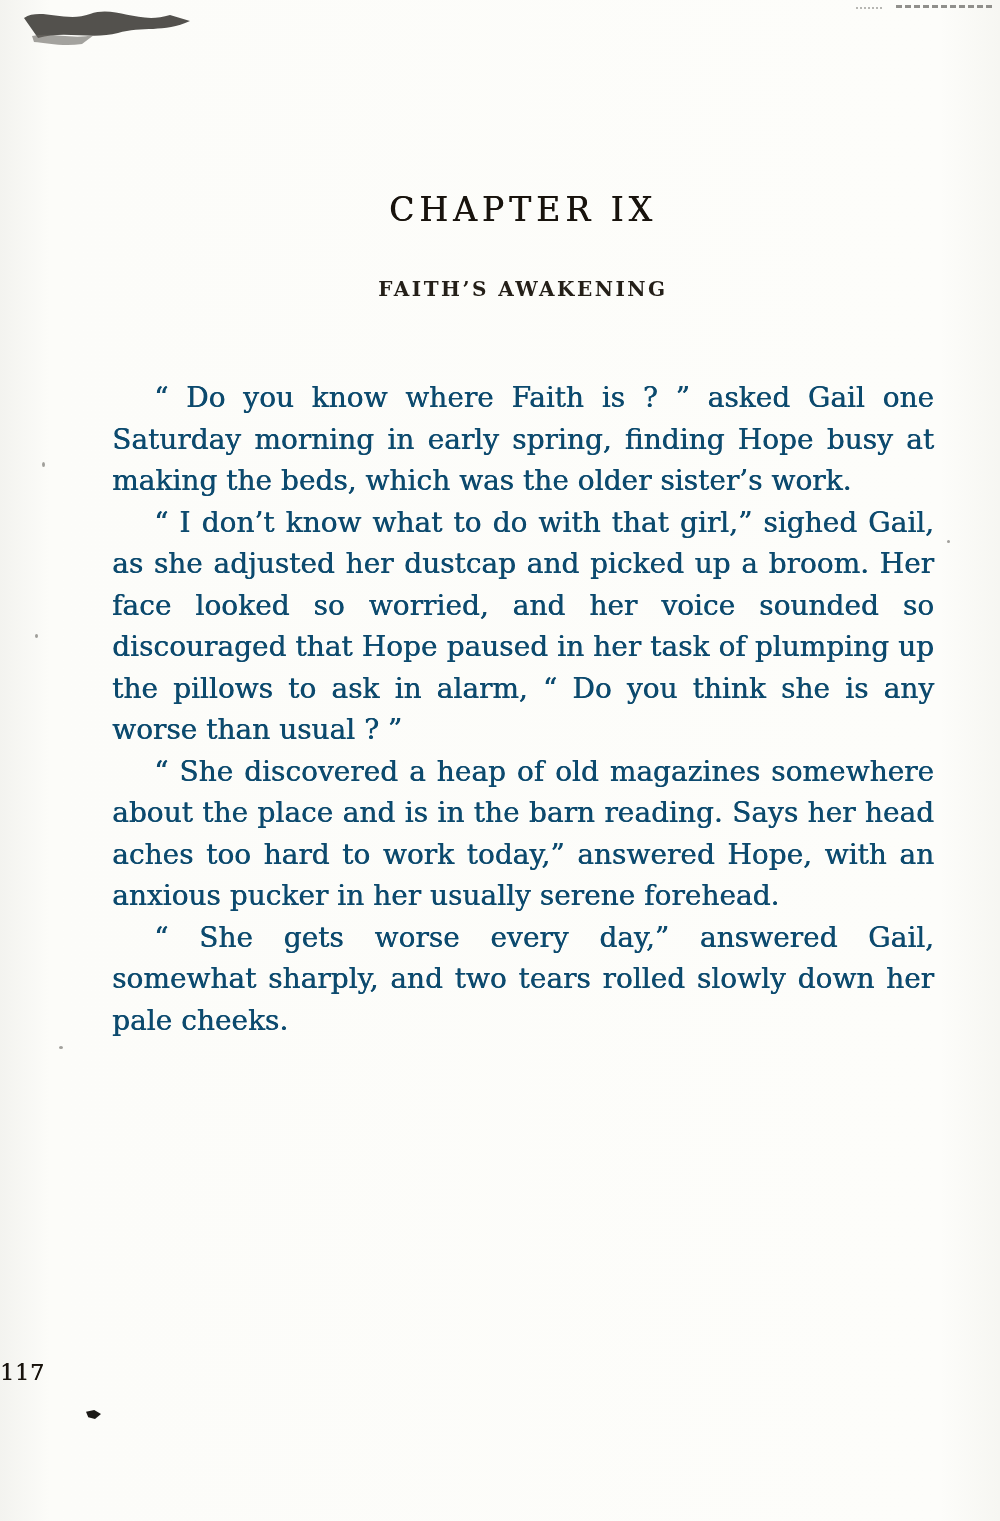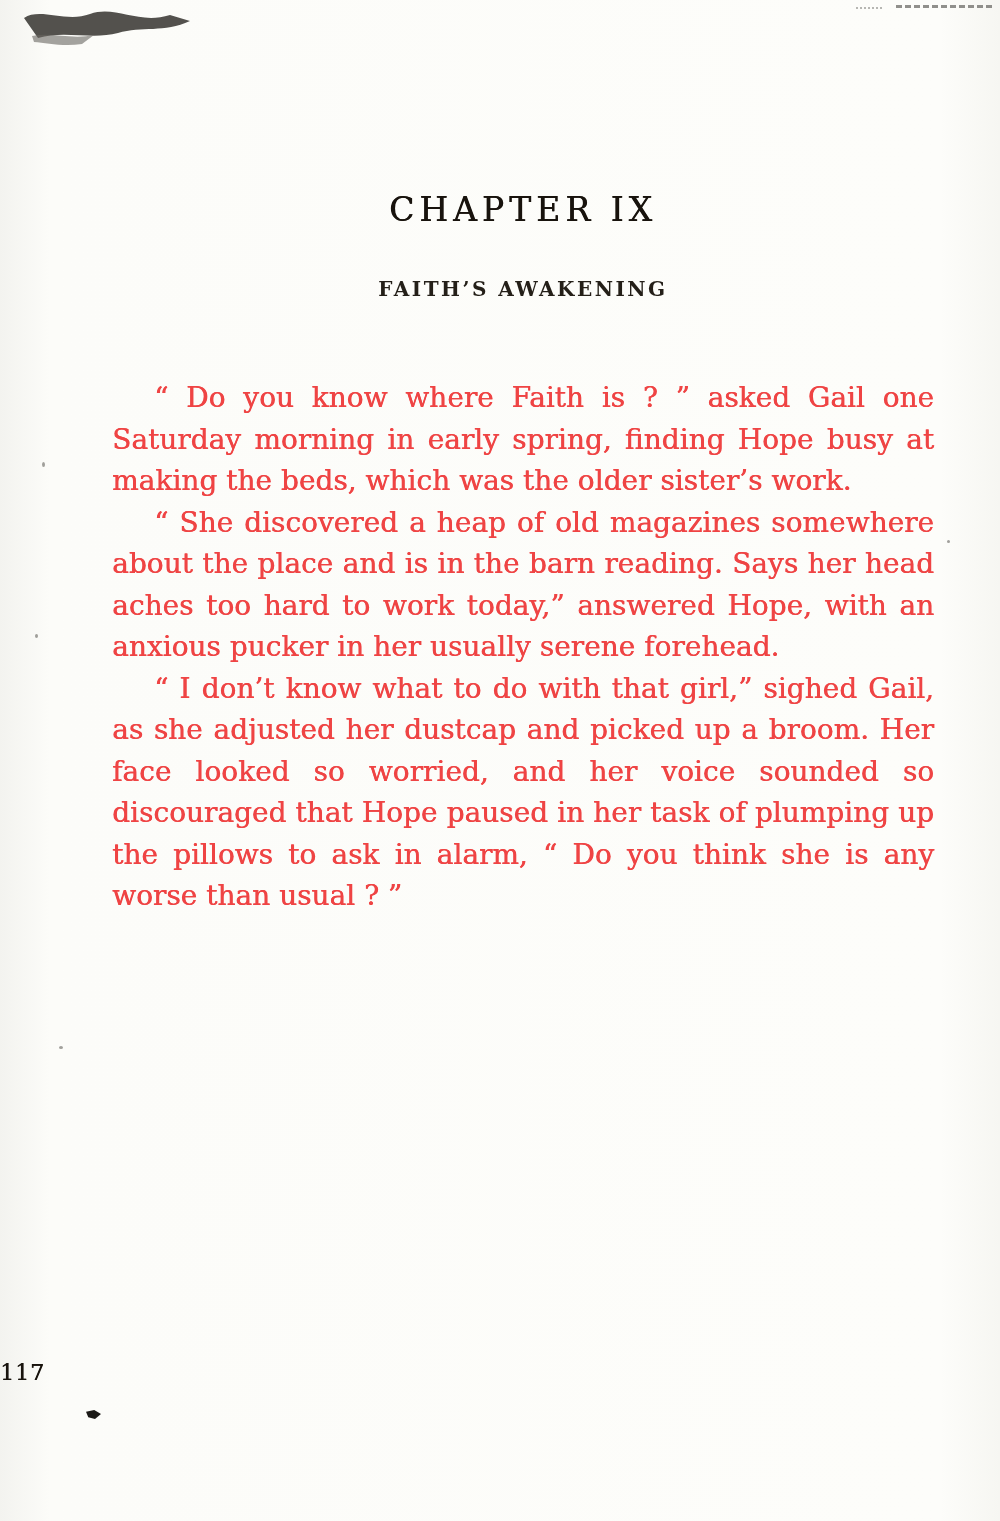--- a/index.html
+++ b/index.html
@@ -48,21 +48,21 @@
     letter-spacing: 2.5px;
     margin-bottom: 76px;
     color: #241f18;
   }
 
   .body-text {
     font-size: 28px;
     line-height: 41.5px;
     text-align: justify;
     text-shadow: 0.45px 0 currentColor;
-    color: #ef4444;
+    color: #0c4a6e;
   }
 
   .body-text p {
     text-indent: 42px;
   }
 
   .page-number {
     position: absolute;
     left: 0;
     top: 1360px;
@@ -139,20 +139,21 @@
   <div class="speck s3"></div>
   <div class="speck s4"></div>
 
   <div class="content">
     <h1 class="chapter-heading">CHAPTER IX</h1>
 
     <h2 class="section-title">FAITH’S AWAKENING</h2>
 
     <div class="body-text">
       <p>“ Do you know where Faith is ? ” asked Gail one Saturday morning in early spring, finding Hope busy at making the beds, which was the older sister’s work.</p>
+      <p>“ I don’t know what to do with that girl,” sighed Gail, as she adjusted her dustcap and picked up a broom.  Her face looked so worried, and her voice sounded so discouraged that Hope paused in her task of plumping up the pillows to ask in alarm, “ Do you think she is any worse than usual ? ”</p>
       <p>“ She discovered a heap of old magazines somewhere about the place and is in the barn reading. Says her head aches too hard to work today,” answered Hope, with an anxious pucker in her usually serene forehead.</p>
-      <p>“ I don’t know what to do with that girl,” sighed Gail, as she adjusted her dustcap and picked up a broom.  Her face looked so worried, and her voice sounded so discouraged that Hope paused in her task of plumping up the pillows to ask in alarm, “ Do you think she is any worse than usual ? ”</p>
+      <p>“ She gets worse every day,” answered Gail, somewhat sharply, and two tears rolled slowly down her pale cheeks.</p>
     </div>
   </div>
 
   <div class="page-number">117</div>
 
 </div>
 
 </body></html>

